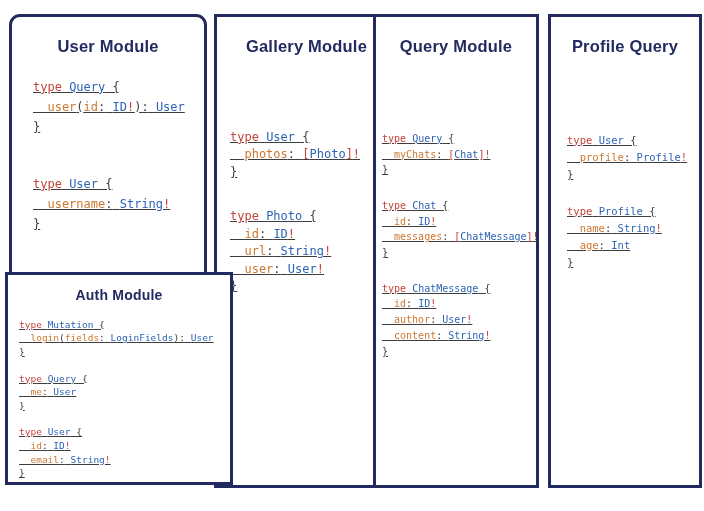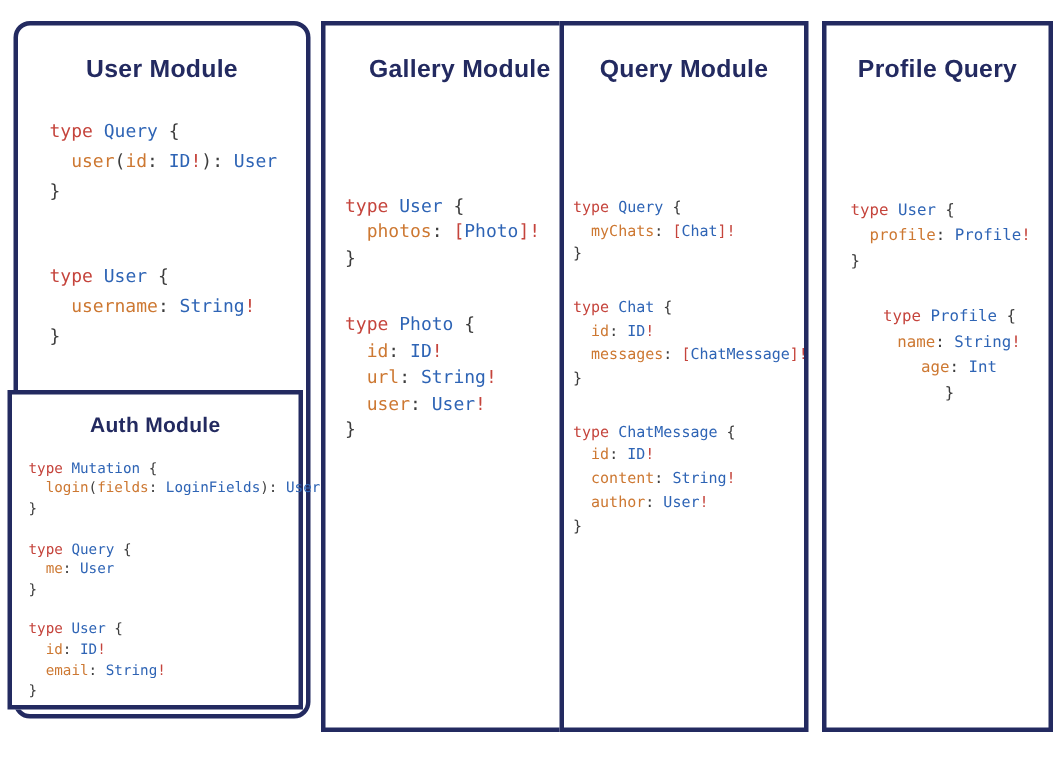--- a/index.html
+++ b/index.html
@@ -13,45 +13,45 @@
   }
   .panel{
     position:absolute; box-sizing:border-box; background:var(--bg);
     border:3px solid var(--border);
   }
   .p-user   {left:9px;  top:14px; width:198px; height:465px;border-radius:11px;}
   .p-gallery{left:214px; top:14px; width:185px; height:474px;}
   .p-chat   {left:373px; top:14px; width:166px; height:474px;}
   .p-profile{left:548px; top:14px; width:154px; height:474px;}
   .p-auth{
-    left:5px; top:260px; width:197px; height:213px; z-index:2;
+    left:5px; top:272px; width:228px; height:213px; z-index:2;
   }
   .title{
     margin:20px 4px 0 4px; text-align:center; color:var(--title);
     font-size:16.5px; font-weight:700; letter-spacing:.2px; line-height:1.2;
   }
   .p-auth .title{margin-top:12px; font-size:14px;}
   .code{
     font-family:"DejaVu Sans Mono", monospace; color:var(--punct);
   }
-  .code-line{white-space:pre;}
+  .code-line{white-space:pre;text-decoration:underline;}
   .tok-k{color:var(--kw);}
   .tok-t{color:var(--typ);}
   .tok-f{color:var(--fld);}
   .tok-p{color:var(--punct);}
   .tok-b{color:var(--bang);}
   
   .p-user    > .code{margin:20px 0 0 21px; font-size:12px;   line-height:20px;}
   .p-user    > .code .code-block + .code-block{margin-top:37px;}
   .p-gallery > .code{margin:72px 0 0 13px; font-size:12px;   line-height:17.5px;}
   .p-gallery > .code .code-block + .code-block{margin-top:27px;}
   .p-chat    > .code{margin:74px 0 0 6px;  font-size:10px;   line-height:15.7px;}
   .p-chat    > .code .code-block + .code-block{margin-top:20px;}
   .p-profile > .code{margin:75px 0 0 16px; font-size:10.5px; line-height:17px;}
-  .p-profile > .code .code-block + .code-block{margin-top:20px;text-align:center;}
+  .p-profile > .code .code-block + .code-block{margin-top:20px;}
   .p-auth    > .code{margin:14px 0 0 11px; font-size:9.5px;  line-height:13.6px;}
   .p-auth    > .code .code-block + .code-block{margin-top:13px;}
 </style>
 </head>
 <body>
 
 <div class="canvas">
 
   <section class="panel p-user">
     <h2 class="title">User Module</h2>
@@ -119,22 +119,22 @@
         </div>
         <div class="code-block">
           <div class="code-line"><span class="tok-k">type</span><span class="tok-p"> </span><span class="tok-t">Chat</span><span class="tok-p"> {</span></div>
           <div class="code-line"><span class="tok-f">  id</span><span class="tok-p">:</span><span class="tok-p"> </span><span class="tok-t">ID</span><span class="tok-b">!</span></div>
           <div class="code-line"><span class="tok-f">  messages</span><span class="tok-p">:</span><span class="tok-p"> </span><span class="tok-b">[</span><span class="tok-t">ChatMessage</span><span class="tok-b">]</span><span class="tok-b">!</span></div>
           <div class="code-line"><span class="tok-p">}</span></div>
         </div>
         <div class="code-block">
           <div class="code-line"><span class="tok-k">type</span><span class="tok-p"> </span><span class="tok-t">ChatMessage</span><span class="tok-p"> {</span></div>
           <div class="code-line"><span class="tok-f">  id</span><span class="tok-p">:</span><span class="tok-p"> </span><span class="tok-t">ID</span><span class="tok-b">!</span></div>
+          <div class="code-line"><span class="tok-f">  author</span><span class="tok-p">:</span><span class="tok-p"> </span><span class="tok-t">User</span><span class="tok-b">!</span></div>
           <div class="code-line"><span class="tok-f">  content</span><span class="tok-p">:</span><span class="tok-p"> </span><span class="tok-t">String</span><span class="tok-b">!</span></div>
-          <div class="code-line"><span class="tok-f">  author</span><span class="tok-p">:</span><span class="tok-p"> </span><span class="tok-t">User</span><span class="tok-b">!</span></div>
           <div class="code-line"><span class="tok-p">}</span></div>
         </div>
       </div>
   </section>
 
   <section class="panel p-profile">
     <h2 class="title">Profile Query</h2>
     <div class="code">
         <div class="code-block">
           <div class="code-line"><span class="tok-k">type</span><span class="tok-p"> </span><span class="tok-t">User</span><span class="tok-p"> {</span></div>

